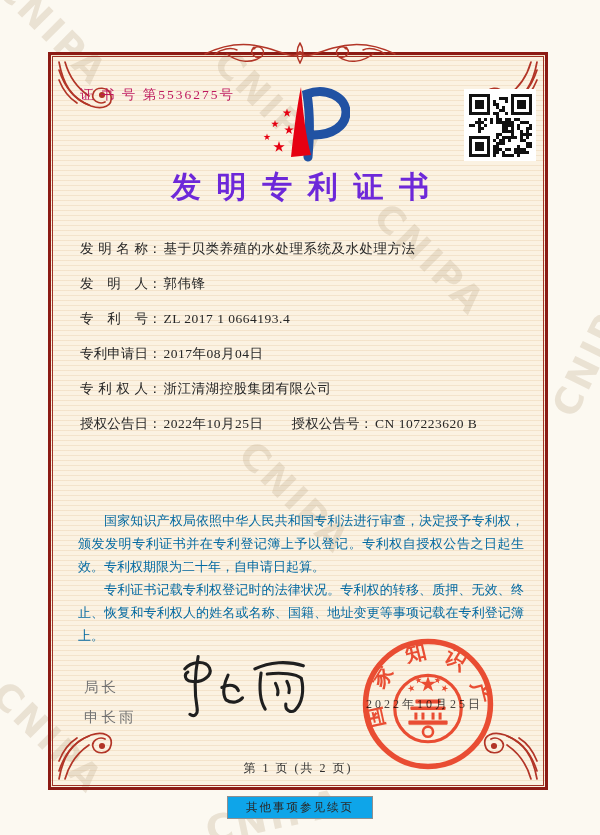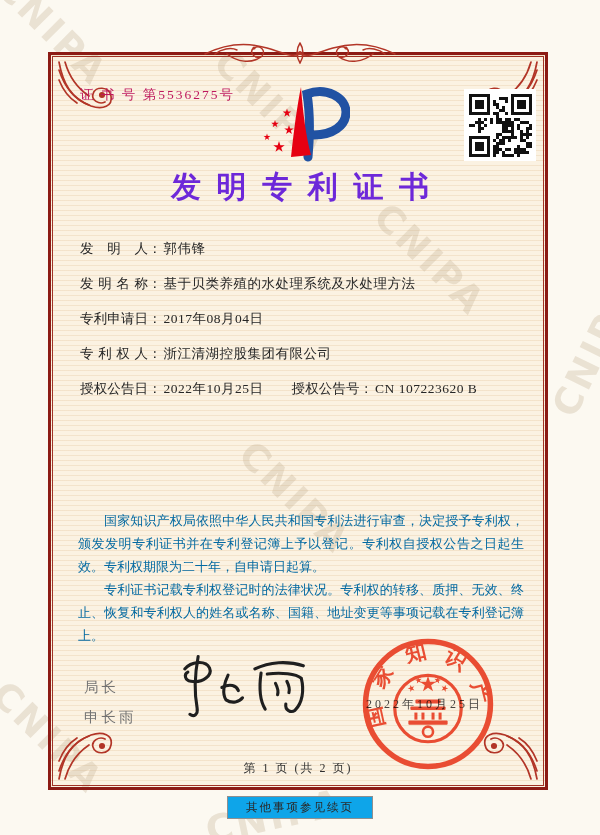--- a/index.html
+++ b/index.html
@@ -309,24 +309,27 @@
           <rect x="0" y="42" width="21" height="21" fill="#111"></rect>
           <rect x="3" y="45" width="15" height="15" fill="#fff"></rect>
           <rect x="6" y="48" width="9" height="9" fill="#111"></rect>
         </svg>
     </div>
 
     <div class="title">发明专利证书</div>
 
     <div class="fields">
       <div class="frow">
+        <span class="flabel">发明名称</span><span class="fsep">：</span><span class="fvalue">基于贝类养殖的水处理系统及水处理方法</span>
+      </div>
+      <div class="frow">
         <span class="flabel">发明人</span><span class="fsep">：</span><span class="fvalue">郭伟锋</span>
       </div>
       <div class="frow">
-        <span class="flabel">发明名称</span><span class="fsep">：</span><span class="fvalue">基于贝类养殖的水处理系统及水处理方法</span>
+        <span class="flabel">专利号</span><span class="fsep">：</span><span class="fvalue">ZL 2017 1 0664193.4</span>
       </div>
       <div class="frow">
         <span class="flabel">专利申请日</span><span class="fsep">：</span><span class="fvalue">2017年08月04日</span>
       </div>
       <div class="frow">
         <span class="flabel">专利权人</span><span class="fsep">：</span><span class="fvalue">浙江清湖控股集团有限公司</span>
       </div>
       <div class="frow">
         <span class="flabel">授权公告日</span><span class="fsep">：</span><span class="fvalue">2022年10月25日</span><span class="pair2 flabel">授权公告号</span><span class="fsep">：</span><span class="fvalue">CN 107223620 B</span>
       </div>

